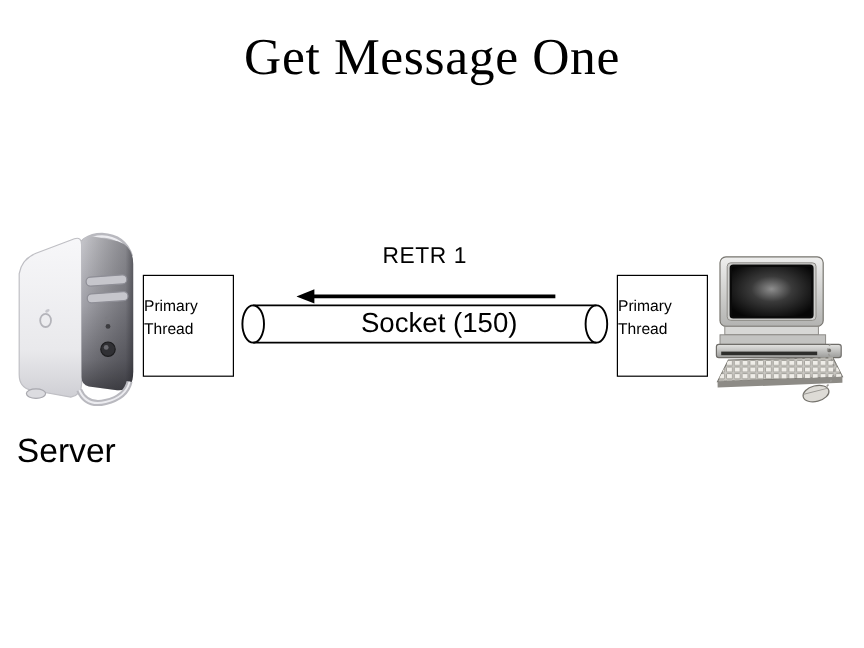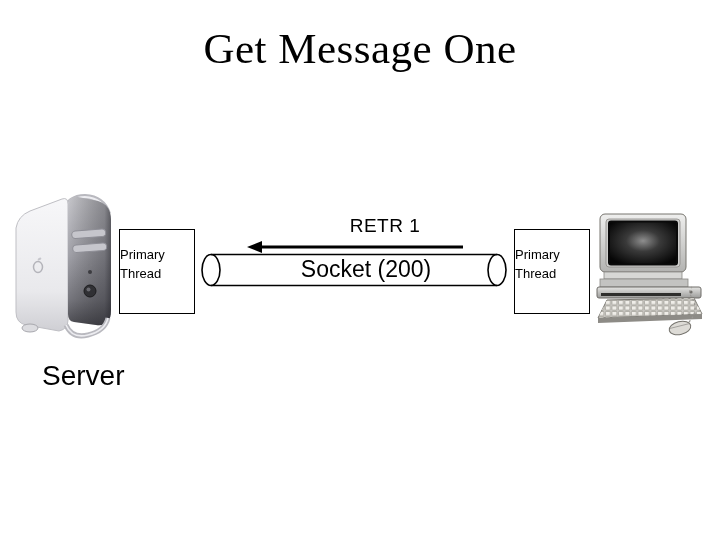--- a/index.html
+++ b/index.html
@@ -7,38 +7,38 @@
   .slide {
     position:relative; width:720px; height:540px; background:#ffffff;
     overflow:hidden; font-family:"Liberation Sans", sans-serif; color:#000;
   }
   .title {
     position:absolute; top:24px; left:0; width:720px; text-align:center;
     font-family:"Liberation Serif", serif; font-size:43px; color:#000;
     letter-spacing:0.5px;
   }
   .retr-label {
-    position:absolute; top:215px; left:354px; transform:translateX(-50%);
-    font-size:19px; letter-spacing:0.5px;margin-left:31px;
+    position:absolute; top:203px; left:354px; transform:translateX(-50%);
+    font-size:19px; letter-spacing:0.5px;
   }
   .arrow-svg { position:absolute; left:247px; top:240px; }
   .socket-pipe { position:absolute; left:200px; top:252px; width:310px; height:36px; }
   .pipe-svg { position:absolute; left:0; top:0; }
   .socket-label {
     position:absolute; left:0; right:0; top:50%; transform:translateY(-52%);
     text-align:center; padding-left:22px; font-size:23px;
   }
   .thread-box {
     position:absolute; width:76px; height:85px; border:1.5px solid #000;
     background:#fff; padding-top:15px;
   }
   .thread-box .thread-label { display:block; font-size:13px; line-height:19px; }
   .thread-left  { left:119px; top:229px; }
   .thread-right { left:514px; top:229px; }
-  .server-caption { position:absolute; left:14px;  top:360px; font-size:28px;margin-left:28px; }
+  .server-caption { position:absolute; left:14px;  top:360px; font-size:28px; }
   .client-caption { position:absolute; left:601px; top:352px; font-size:30px; }
   .server-art { position:absolute; left:8px;   top:192px; width:107px; height:150px; }
   .client-art { position:absolute; left:592px; top:212px; width:124px; height:128px; }
 </style>
 </head>
 <body>
 
 <div class="slide">
 
   <div class="title">Get Message One</div>
@@ -150,18 +150,18 @@
     <polygon points="0,7 15,1 15,13" fill="#000"></polygon>
   </svg>
 
   <div class="socket-pipe">
     <svg class="pipe-svg" width="310" height="36" viewBox="0 0 310 36">
       <line x1="11" y1="2.5" x2="297" y2="2.5" stroke="#000" stroke-width="1.6"></line>
       <line x1="11" y1="33.5" x2="297" y2="33.5" stroke="#000" stroke-width="1.6"></line>
       <ellipse cx="11" cy="18" rx="9" ry="15.5" fill="none" stroke="#000" stroke-width="1.6"></ellipse>
       <ellipse cx="297" cy="18" rx="9" ry="15.5" fill="none" stroke="#000" stroke-width="1.6"></ellipse>
     </svg>
-    <span class="socket-label">Socket (200)</span>
+    <span class="socket-label">Socket (150)</span>
   </div>
 
   <div class="server-caption">Server</div>
 
 </div>
 
 </body></html>

